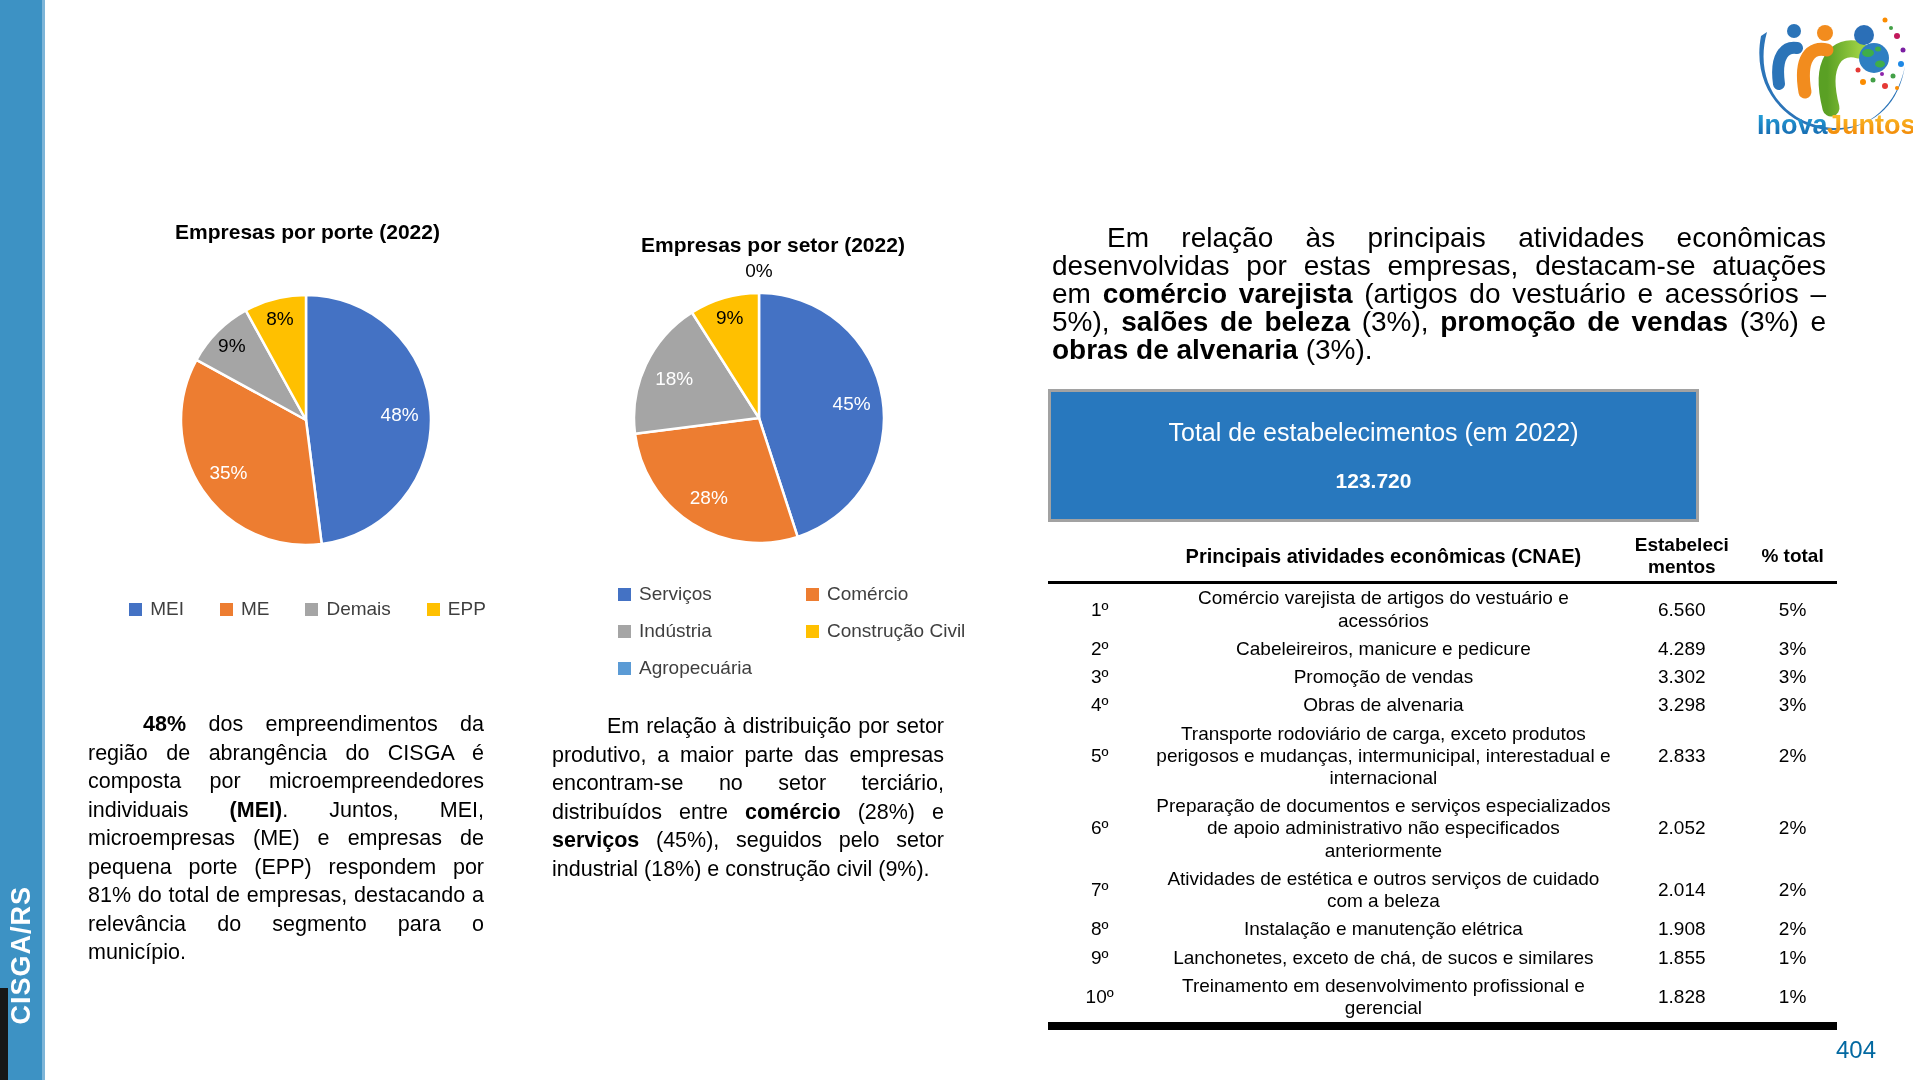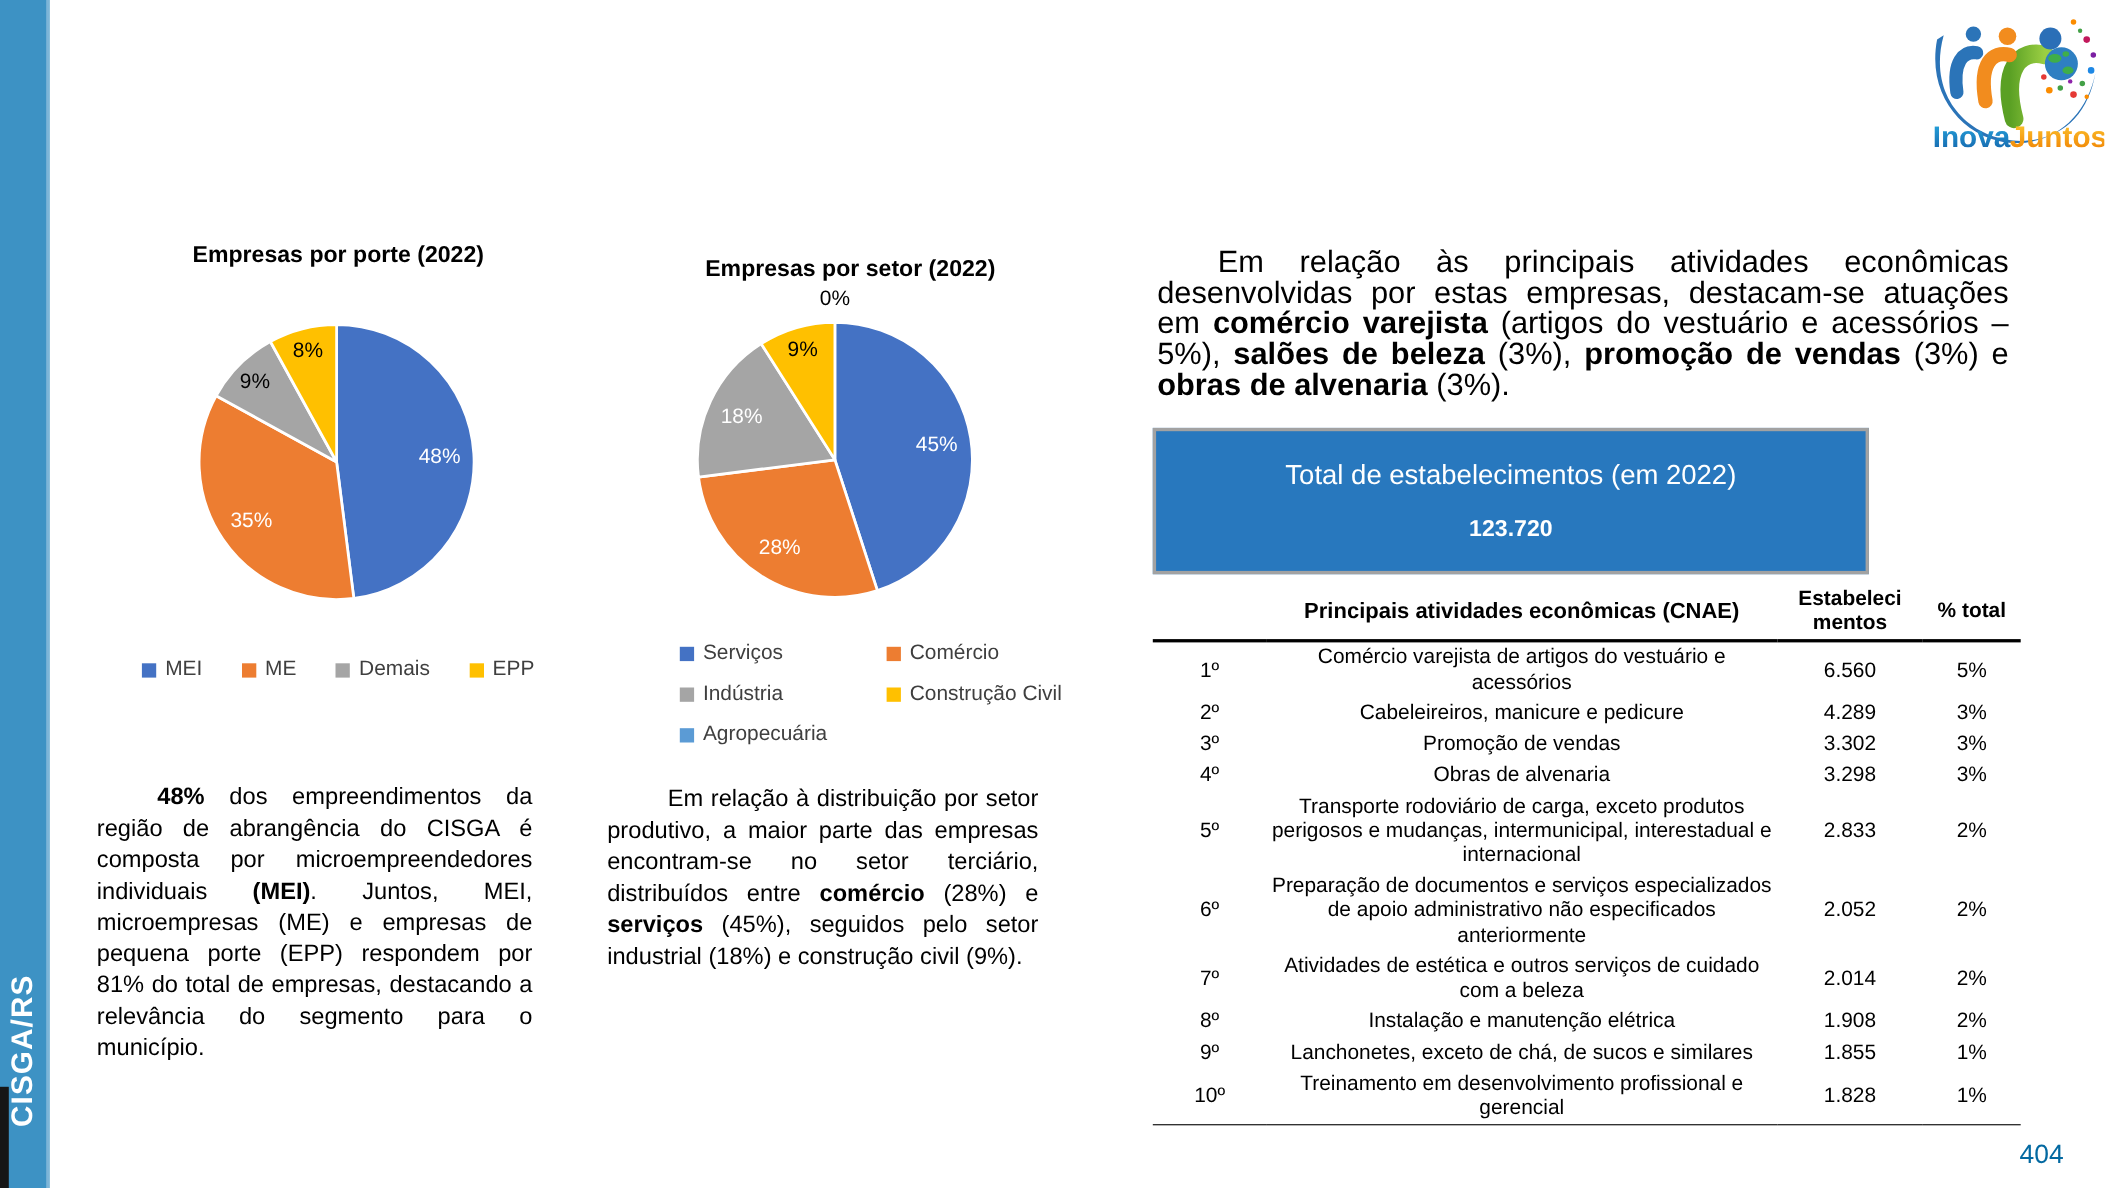--- a/index.html
+++ b/index.html
@@ -48,21 +48,21 @@
     background:#2878BE; border:3px solid #A2A2A2; box-sizing:border-box;
     display:flex; flex-direction:column; align-items:center; justify-content:center; gap:22px;
     color:#ffffff;
   }
   .total-box-title { font-size:25px; }
   .total-box-value { font-size:21px; font-weight:bold; }
 
   
   .cnae-wrap { position:absolute; left:1048px; top:531px; width:789px; }
   table.cnae { width:100%; border-collapse:collapse; font-size:19px; line-height:1.17;
-               border-bottom:1px solid #000000; }
+               border-bottom:8px solid #000000; }
   table.cnae th { font-weight:bold; border-bottom:3px solid #000; padding:3px 2px; vertical-align:middle; text-align:center; }
   table.cnae th.h-activity { font-size:20px; }
   table.cnae th .stack { display:block;text-align:center; }
   table.cnae td { padding:3px 4px; text-align:center; vertical-align:middle; }
   .col-rank { width:100px; }
   .col-activity { width:478px; }
   .col-estab { width:127px; }
   .col-pct { width:84px; }
 
   .page-number { position:absolute; left:1836px; top:1036px; font-size:24px; color:#0369a1; }

